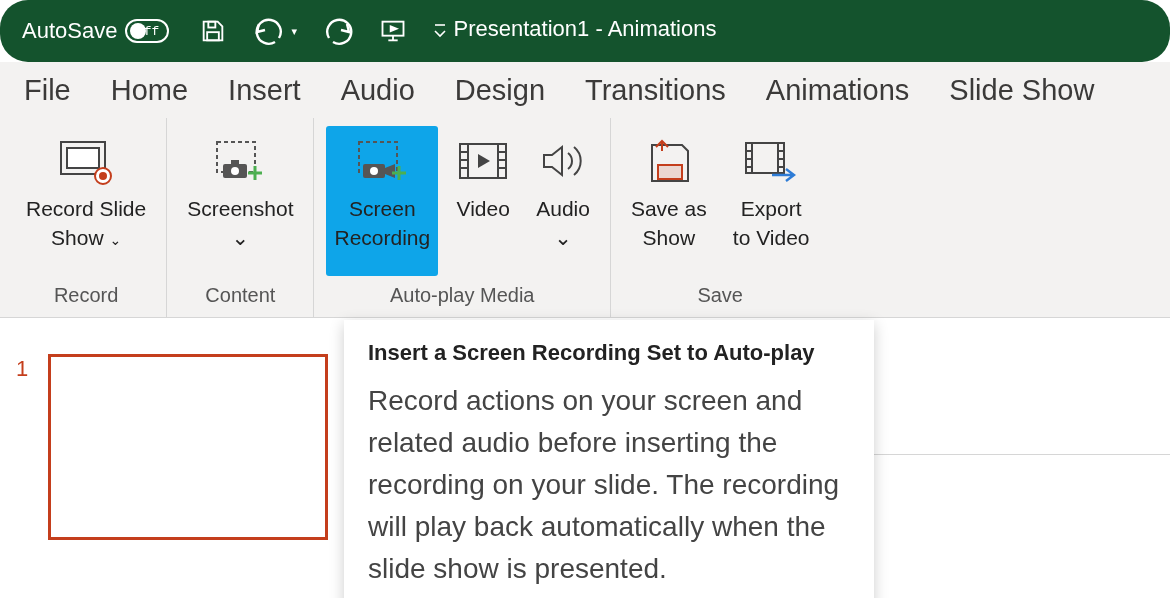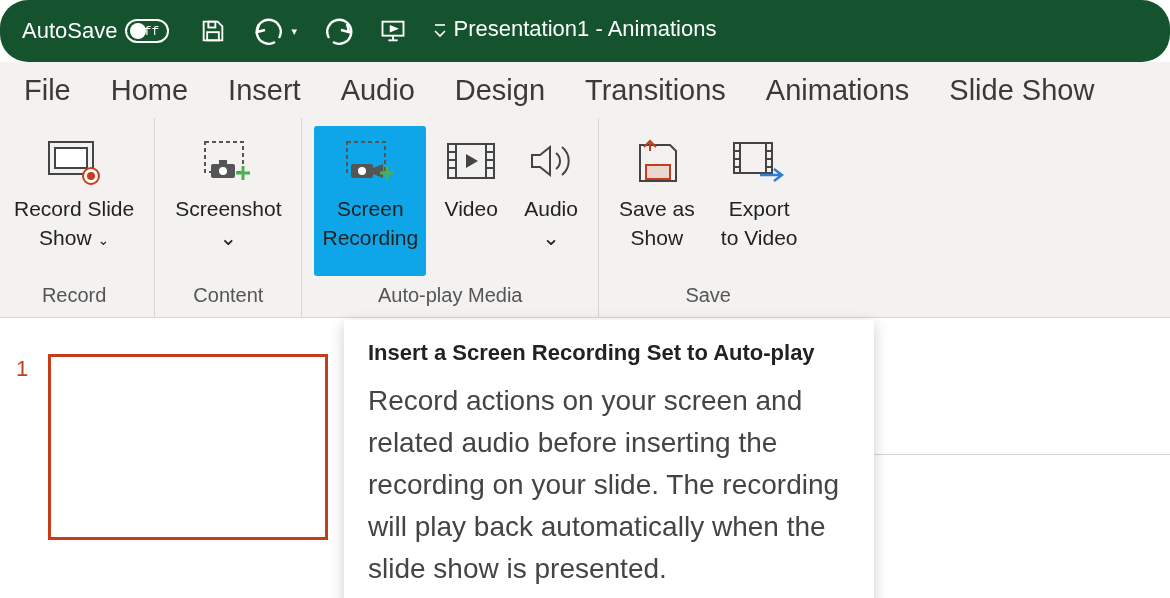--- a/index.html
+++ b/index.html
@@ -88,21 +88,21 @@
     display: flex;
   }
   .group {
     display: flex;
     flex-direction: column;
     align-items: center;
     border-right: 1px solid #d6d6d6;
     padding: 8px 12px 4px;
     position: relative;
   }
-  .group:first-child { padding-left: 6px; }
+  .group:first-child { padding-left: 18px; }
   .group:last-child { border-right: none; }
   .group-items {
     display: flex;
     gap: 10px;
     flex: 1;
     align-items: flex-start;
   }
   .group-label {
     font-size: 20px;
     color: #555;

